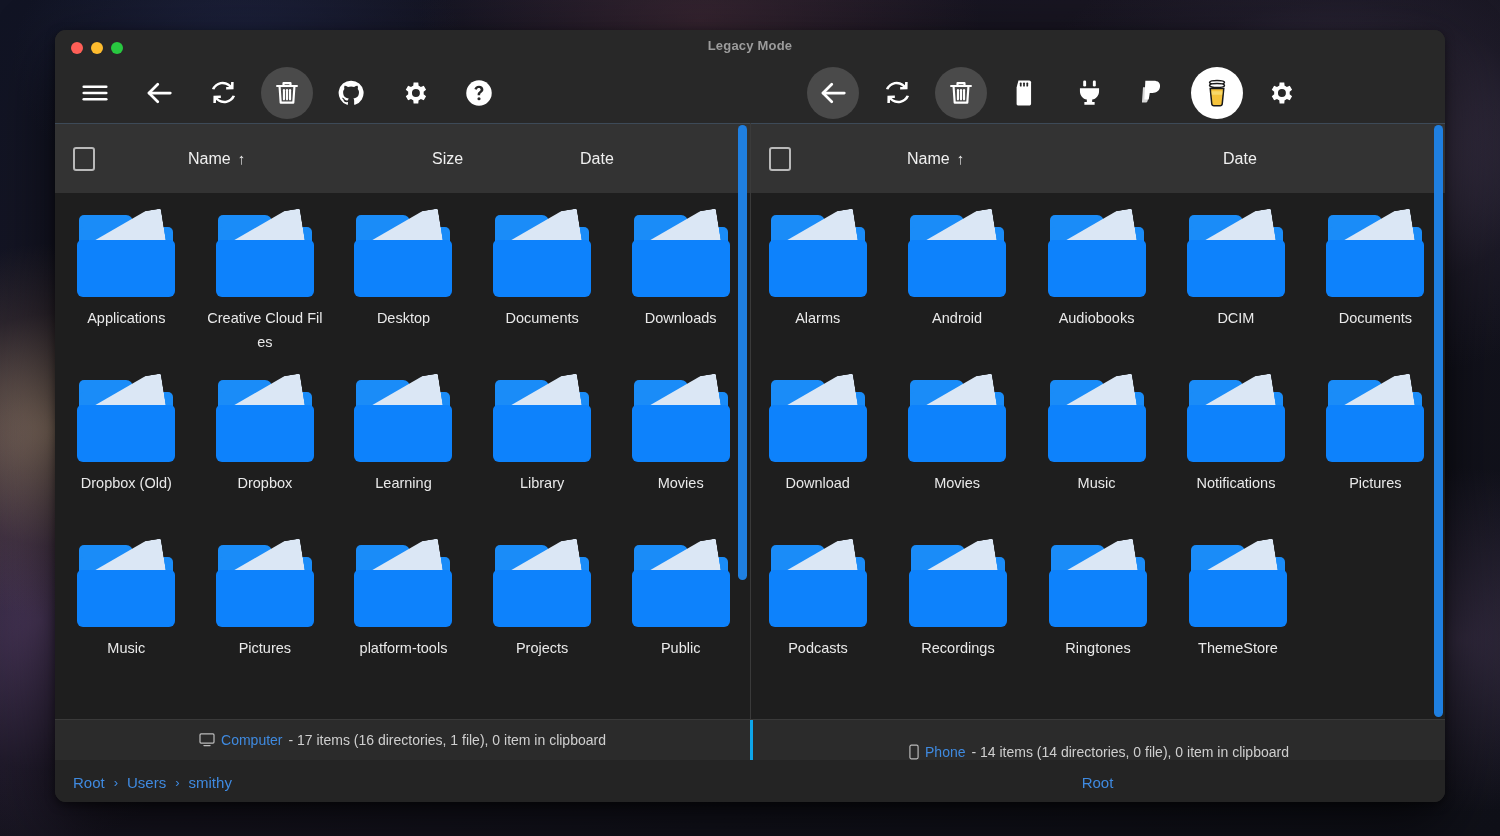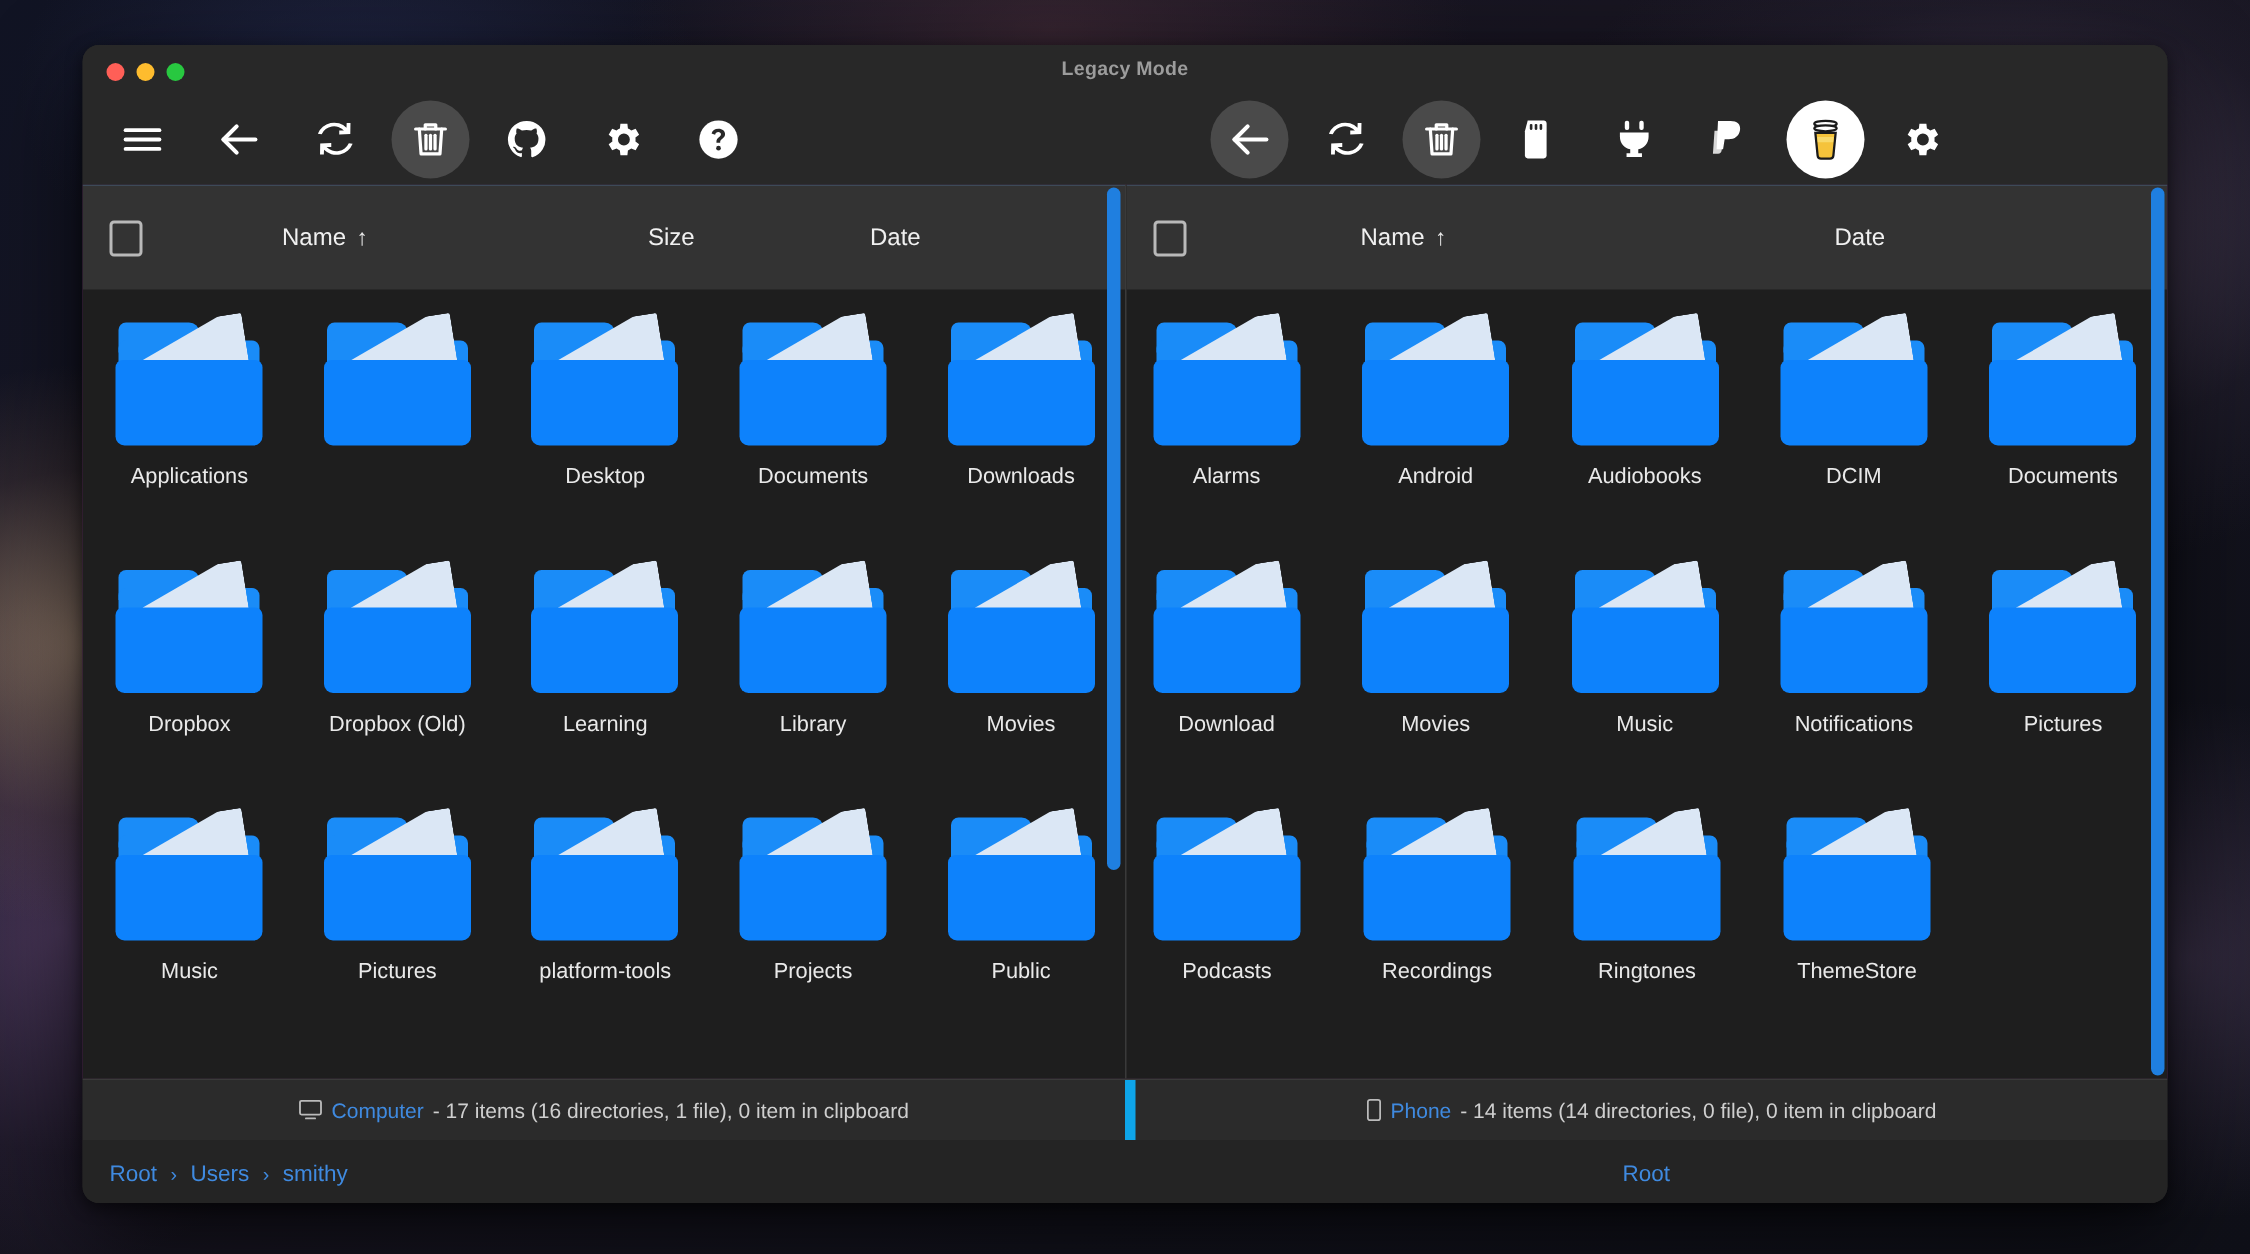--- a/index.html
+++ b/index.html
@@ -235,21 +235,21 @@
   .status-cell {
     width: 695px;
     display: flex;
     align-items: center;
     justify-content: center;
     gap: 6px;
     font-size: 14px;
     color: #cfcfcf;
     white-space: nowrap;
   }
-  .status-cell + .status-cell { border-left: 7px solid #0ea5e9; }
+  .status-cell + .status-cell { border-left: 3px solid #0ea5e9; align-items: flex-end; }
   .dev-link { color: #3f8ae0; }
   .dev-icon { display: inline-flex; align-items: center; }
 
   
   .crumbbar {
     display: flex;
     height: 44px;
     background: #242424;
   }
   .crumb-cell {
@@ -448,20 +448,21 @@
               </div>
             <div class="fname">Applications</div>
           </div>
           <div class="cell">
             <div class="folder">
                 <div class="tab"></div>
                 <div class="back"></div>
                 <div class="paper"></div>
                 <div class="front"></div>
               </div>
+            <div class="fname">Creative Cloud Files</div>
           </div>
           <div class="cell">
             <div class="folder">
                 <div class="tab"></div>
                 <div class="back"></div>
                 <div class="paper"></div>
                 <div class="front"></div>
               </div>
             <div class="fname">Desktop</div>
           </div>
@@ -486,30 +487,30 @@
         </div>
 
         <div class="row row-left">
           <div class="cell">
             <div class="folder">
                 <div class="tab"></div>
                 <div class="back"></div>
                 <div class="paper"></div>
                 <div class="front"></div>
               </div>
+            <div class="fname">Dropbox (Old)</div>
+          </div>
+          <div class="cell">
+            <div class="folder">
+                <div class="tab"></div>
+                <div class="back"></div>
+                <div class="paper"></div>
+                <div class="front"></div>
+              </div>
             <div class="fname">Dropbox</div>
-          </div>
-          <div class="cell">
-            <div class="folder">
-                <div class="tab"></div>
-                <div class="back"></div>
-                <div class="paper"></div>
-                <div class="front"></div>
-              </div>
-            <div class="fname">Dropbox (Old)</div>
           </div>
           <div class="cell">
             <div class="folder">
                 <div class="tab"></div>
                 <div class="back"></div>
                 <div class="paper"></div>
                 <div class="front"></div>
               </div>
             <div class="fname">Learning</div>
           </div>

